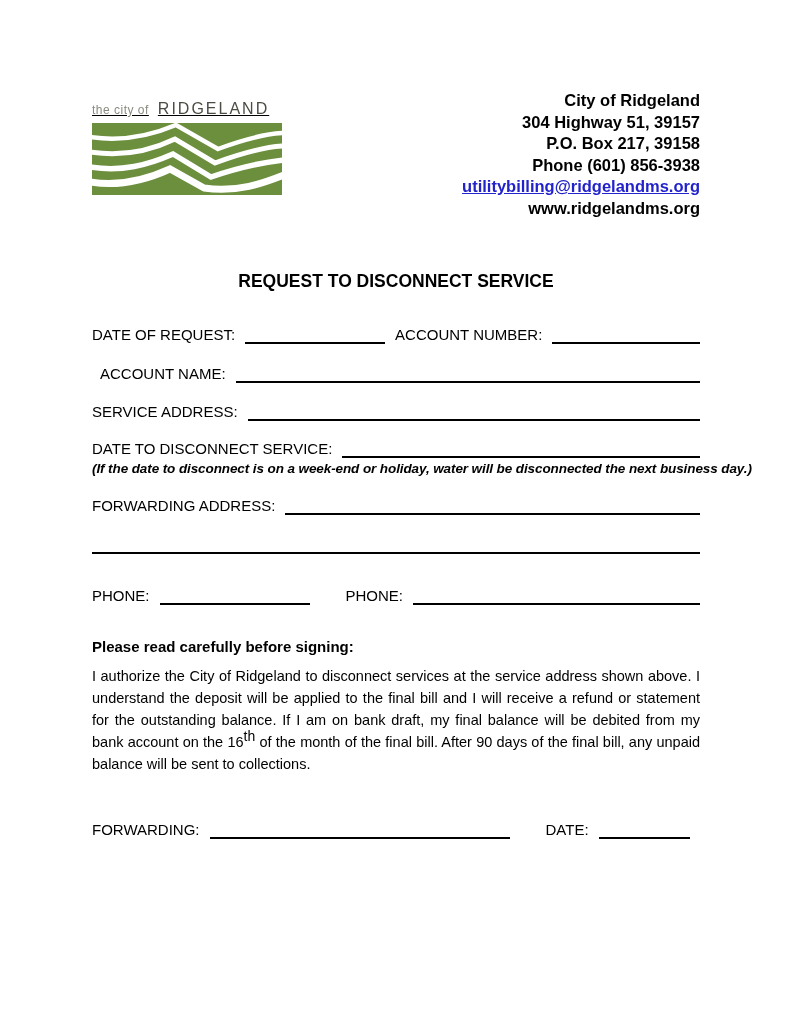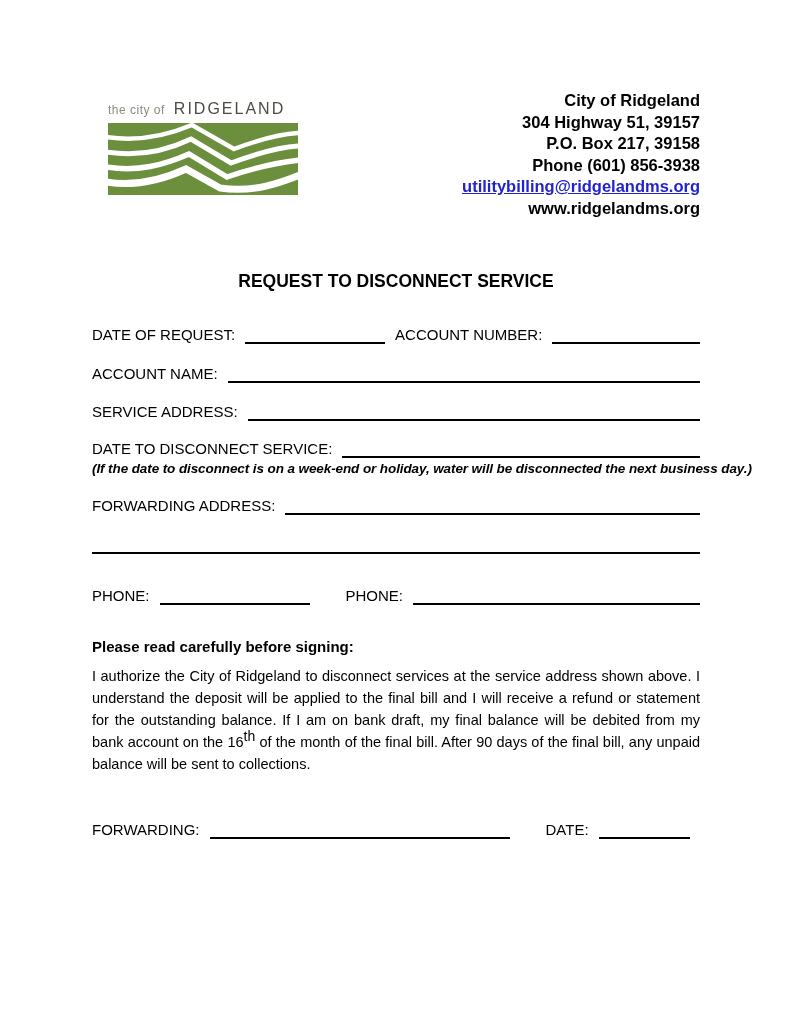--- a/index.html
+++ b/index.html
@@ -5,41 +5,41 @@
   html,body { margin:0; padding:0; background:#e8e8e8; }
   .page {
     width:791px; height:1024px; background:#ffffff; margin:0 auto;
     position:relative; font-family:"Liberation Sans", sans-serif; color:#000;
     overflow:hidden;
   }
   .content { position:absolute; left:92px; width:608px; top:0; }
 
   
   .header { display:flex; justify-content:space-between; margin-top:90px; }
-  .logo { margin-top:10px; margin-left:16px; width:190px; }
+  .logo { margin-top:10px; margin-left:0; width:190px;text-decoration:underline; }
   .logo-word { display:flex; align-items:baseline; gap:9px; margin-bottom:5px; white-space:nowrap; }
   .logo-prefix { font-size:12px; color:#8a8a80; letter-spacing:0.5px; }
   .logo-name { font-size:16px; color:#4c4c44; letter-spacing:2px; font-weight:400; }
   .logo-box { display:block; }
 
   .address { text-align:right; font-weight:bold; font-size:16.5px; line-height:21.5px;margin-left:33px; }
   .address a { color:#2323cb; text-decoration:underline; }
 
   
   .title { text-align:center; font-weight:bold; font-size:17.5px; margin-top:52px; margin-bottom:33px; }
 
   
   .frow { display:flex; align-items:flex-end; font-size:15px; line-height:19px; }
   .frow .lbl { white-space:nowrap; }
   .blank { border-bottom:2px solid #000; height:15px; box-sizing:border-box; }
   .grow { flex:1 1 auto; }
   .gap { margin-left:10px; }
   .gap-lg { margin-left:36px; }
 
-  .mt-r2 { margin-top:20px; }
+  .mt-r2 { margin-top:20px;margin-left:8px; }
   .mt-r3 { margin-top:19px;text-align:center; }
   .mt-r4 { margin-top:18px; }
   .note { font-size:13.5px; font-weight:bold; font-style:italic; letter-spacing:-0.1px; margin-top:3px; white-space:nowrap; }
   .mt-r5 { margin-top:20px; }
   .fullline { border-bottom:2px solid #000; margin-top:36px; height:1px; }
   .mt-r6 { margin-top:32px; }
 
   .notice-head { font-weight:bold; font-size:15px; margin-top:33px; }
   .notice-body { font-size:14.5px; line-height:22px; text-align:justify; margin-top:10px; }
   .notice-body sup { font-size:14px; line-height:0;margin-top:16px; }

